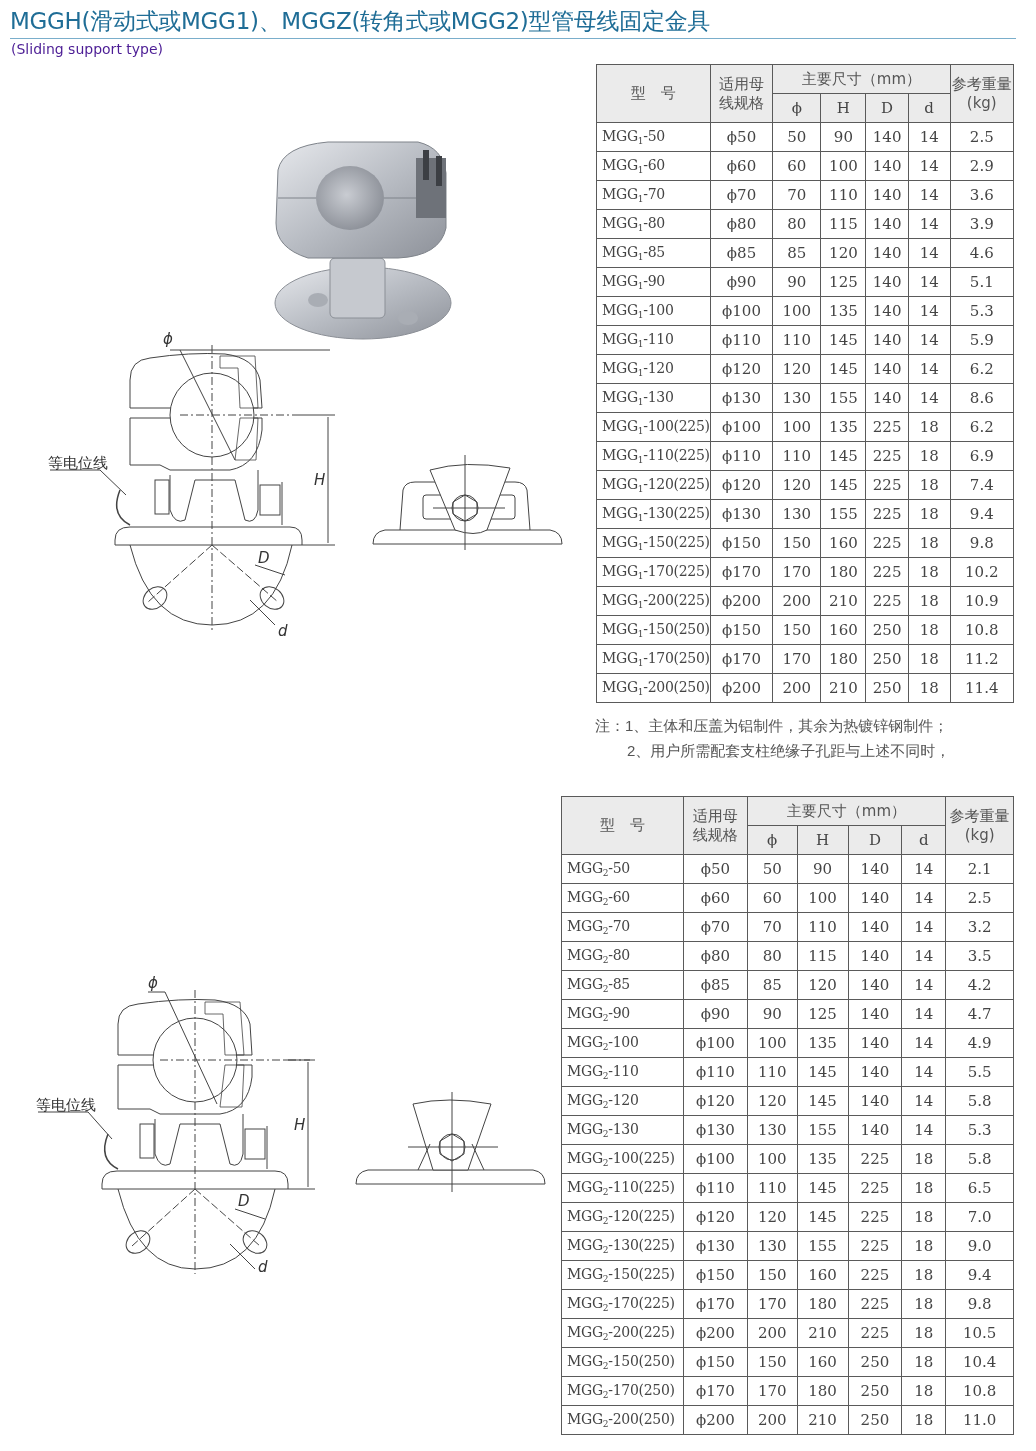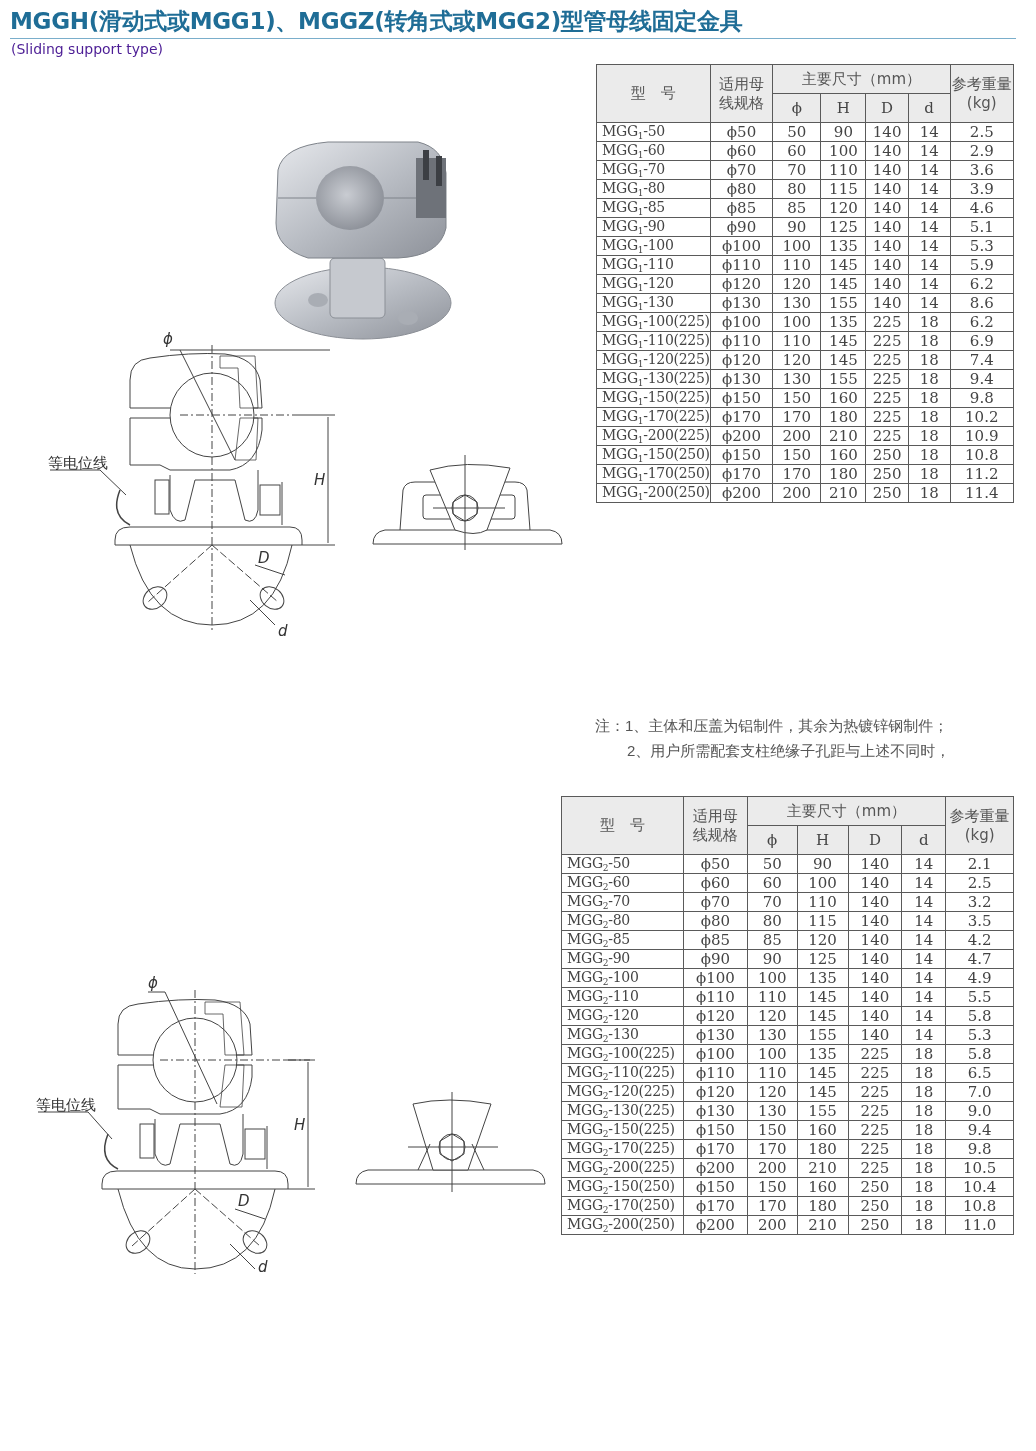--- a/index.html
+++ b/index.html
@@ -1,32 +1,32 @@
 <!DOCTYPE html>
 <html><head>
 <meta charset="utf-8">
 <style>
   html, body { margin:0; padding:0; background:#ffffff; }
   body { width:1036px; height:1451px; position:relative; overflow:hidden;
          font-family:"DejaVu Sans", sans-serif; color:#333; }
   .title { position:absolute; left:10px; top:6px; font-size:23px; color:#1f6d96;
-           letter-spacing:-0.3px; white-space:nowrap; font-family:"DejaVu Sans", sans-serif;font-weight:bold; }
+           letter-spacing:-0.3px; white-space:nowrap; font-family:"DejaVu Sans", sans-serif; }
   .title-rule { position:absolute; left:10px; top:38px; width:1006px; height:1px; background:#7aaecb; }
   .subtitle { position:absolute; left:11px; top:41px; font-size:14px; color:#4c1d95; white-space:nowrap; }
 
   .photo { position:absolute; left:268px; top:128px; width:190px; height:215px; }
   .drawing { position:absolute; }
 
   table.spec { position:absolute; border-collapse:collapse;
                font-family:"DejaVu Serif", serif; color:#444; font-size:15px; }
   table.spec th, table.spec td { border:1px solid #5a5a5a; text-align:center; padding:0; }
   table.spec thead th { background:#ebebeb; font-weight:normal; }
   table.spec td.model { text-align:left; padding-left:5px; font-size:14px; letter-spacing:-0.3px; }
   table.spec td.model sub { font-size:9px; vertical-align:-3px; }
-  table.spec tr { height:19px; }
+  table.spec tr { height:29px; }
   table.spec td { transform-origin:center; }
   .cn { font-family:"DejaVu Sans", sans-serif; font-size:15px; color:#555; }
 
   #t1 { left:596px; top:64px; width:418px; }
   #t2 { left:561px; top:796px; width:453px; }
   #t1 thead tr, #t2 thead tr { height:29px; }
 
   .note { position:absolute; left:595px; top:713px; font-size:15px; color:#555;
           line-height:25px; font-family:Liberation Sans, sans-serif; }
   .note .line2 { padding-left:32px; }

